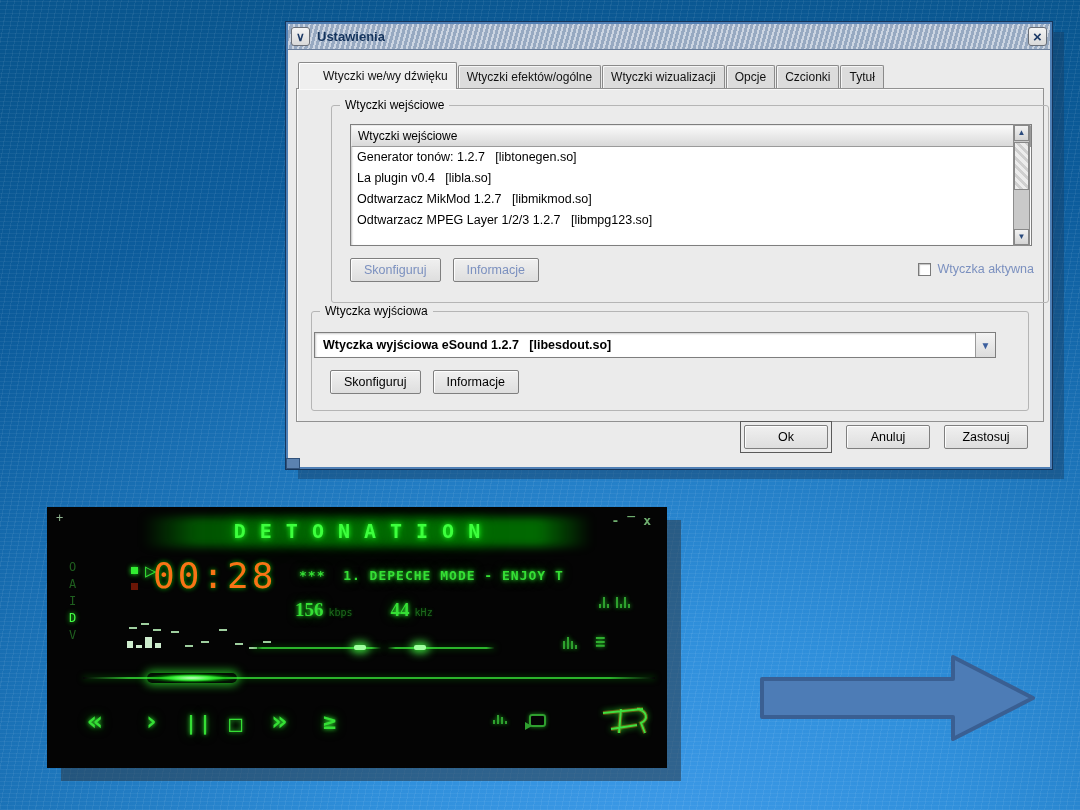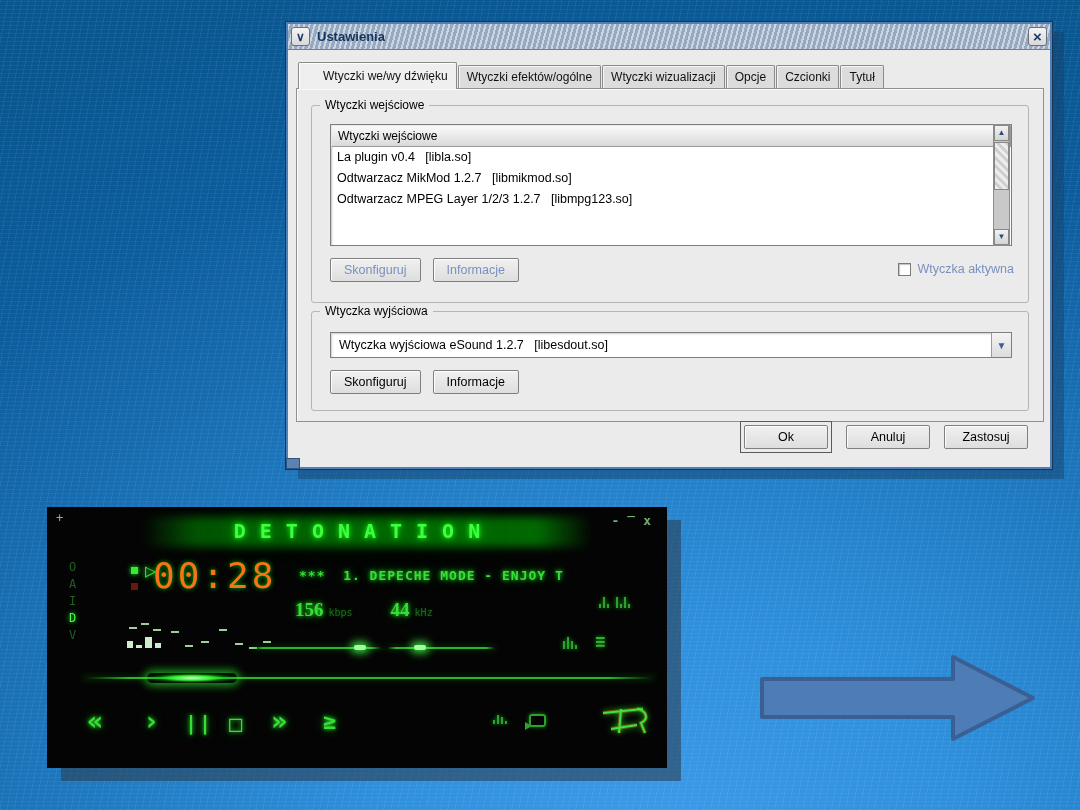--- a/index.html
+++ b/index.html
@@ -49,21 +49,21 @@
   .panel {
     position:absolute; left:8px; top:64px; width:748px; height:334px;
     border:1px solid #919191; background:#ebebeb; box-shadow:inset 1px 1px 0 #fafafa;
   }
   .group {
     position:absolute; left:14px; width:718px; border:1px solid #b5b5b5; border-radius:3px;
   }
   .group-label {
     position:absolute; top:-8px; left:8px; background:#ebebeb; padding:0 5px; font-size:12px; color:#000;
   }
-  .group.input-g  { top:16px;  height:198px; }
+  .group.input-g  { top:16px;  height:198px;margin-left:20px; }
   .group.output-g { top:222px; height:100px; }
 
   .listbox {
     position:absolute; left:18px; top:18px; width:682px; height:122px;
     border:1px solid #7e7e7e; background:#fff; box-shadow:inset 1px 1px 2px rgba(0,0,0,.25);
     overflow:hidden;
   }
   .list-header {
     height:22px; background:linear-gradient(#fafafa,#d9d9d9); border:1px solid #9a9a9a;
     border-top-color:#e8e8e8; border-left-color:#e8e8e8;
@@ -93,23 +93,23 @@
   .btn.disabled { color:#7b90bf; }
   .btn-row { position:absolute; left:18px; display:flex; gap:12px; }
   .input-g .btn-row { top:152px; }
   .output-g .btn-row { top:58px; }
 
   .chk-wrap { position:absolute; right:14px; top:156px; display:flex; align-items:center; gap:6px; }
   .chk-box { width:13px; height:13px; background:#fff; border:1px solid #7a7a7a; box-shadow:inset 1px 1px 1px rgba(0,0,0,.25); }
   .chk-label { font-size:12.5px; color:#7b90bf; }
 
   .combo {
-    position:absolute; left:18px; top:20px; width:682px; height:26px; background:#fff;
+    position:absolute; left:2px; top:20px; width:682px; height:26px; background:#fff;
     border:1px solid #7e7e7e; box-shadow:inset 1px 1px 2px rgba(0,0,0,.2);
-    display:flex; align-items:center; font-size:12.5px; color:#000;
+    display:flex; align-items:center; font-size:12.5px; color:#000;font-weight:bold;
   }
   .combo-text { flex:1; padding-left:8px; white-space:pre; }
   .combo-btn {
     width:20px; height:100%; border-left:1px solid #9a9a9a; background:linear-gradient(#f4f4f4,#dcdcdc);
     display:flex; align-items:center; justify-content:center; color:#3c5f9e; font-size:10px;
   }
 
   .footer { position:absolute; right:22px; bottom:14px; display:flex; align-items:center; gap:14px; }
   .default-frame { border:1px solid #5a5a5a; padding:3px; }
   .footer .btn { min-width:84px; padding:4px 10px; }
@@ -202,20 +202,21 @@
     <div class="tab">Tytuł</div>
   </div>
 
   <div class="panel">
 
     <div class="group input-g">
       <span class="group-label">Wtyczki wejściowe</span>
 
       <div class="listbox">
         <div class="list-header">Wtyczki wejściowe</div>
+        <div class="list-row">Generator tonów: 1.2.7   [libtonegen.so]</div>
         <div class="list-row">La plugin v0.4   [libla.so]</div>
         <div class="list-row">Odtwarzacz MikMod 1.2.7   [libmikmod.so]</div>
         <div class="list-row">Odtwarzacz MPEG Layer 1/2/3 1.2.7   [libmpg123.so]</div>
       </div>
       <div class="scrollbar">
         <div class="sb-btn sb-up">▲</div>
         <div class="sb-thumb"></div>
         <div class="sb-btn sb-down">▼</div>
       </div>
 

